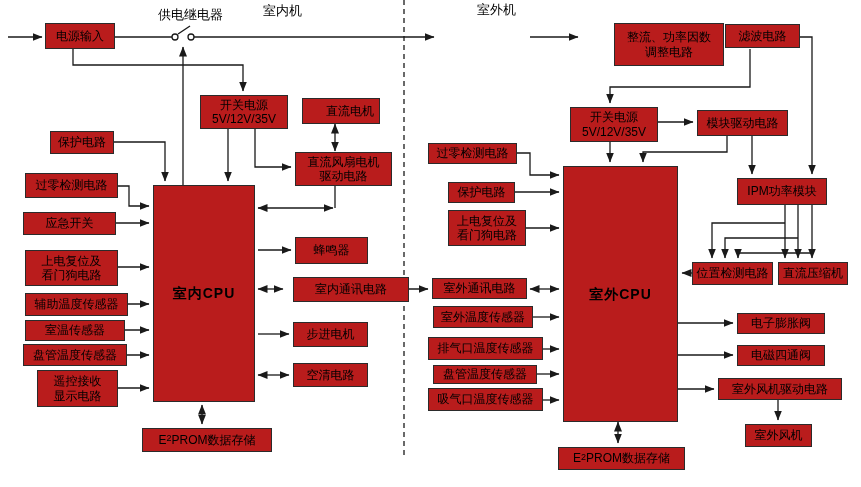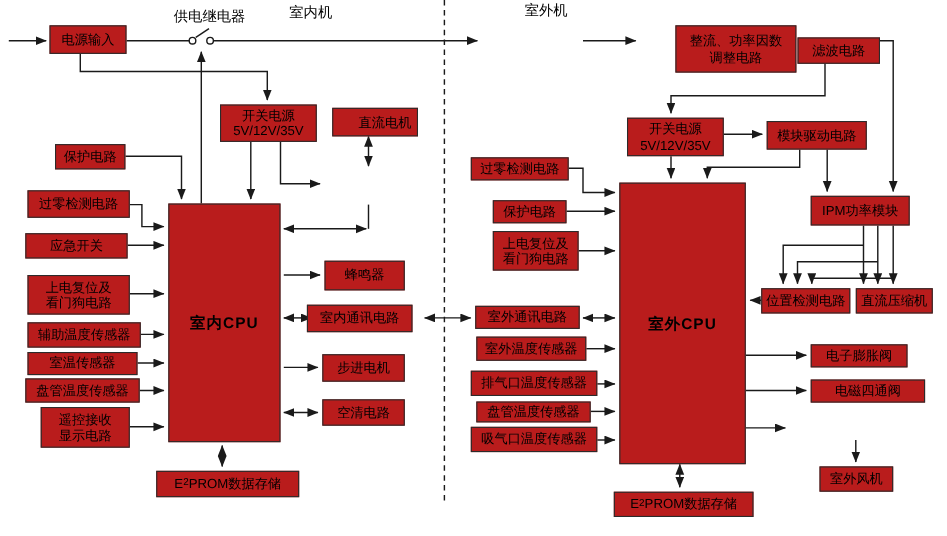--- a/index.html
+++ b/index.html
@@ -105,54 +105,57 @@
   </svg>
 
   <span class="flabel" style="left:158px;top:8px;">供电继电器</span>
   <span class="flabel" style="left:263px;top:4px;">室内机</span>
   <span class="flabel" style="left:477px;top:3px;">室外机</span>
 
   <div class="node" style="left:45px;top:23px;width:70px;height:26px;">电源输入</div>
   <div class="node" style="left:200px;top:95px;width:88px;height:34px;">开关电源
 5V/12V/35V</div>
   <div class="node" style="left:302px;top:98px;width:78px;height:26px;padding-left:20px;">直流电机</div>
+  <div class="node" style="left:295px;top:152px;width:97px;height:34px;">直流风扇电机
+驱动电路</div>
   <div class="node" style="left:50px;top:131px;width:64px;height:23px;">保护电路</div>
   <div class="node" style="left:25px;top:173px;width:93px;height:25px;">过零检测电路</div>
   <div class="node" style="left:23px;top:212px;width:93px;height:23px;">应急开关</div>
   <div class="node" style="left:25px;top:250px;width:93px;height:36px;">上电复位及
 看门狗电路</div>
   <div class="node" style="left:25px;top:293px;width:103px;height:23px;">辅助温度传感器</div>
   <div class="node" style="left:25px;top:320px;width:100px;height:21px;">室温传感器</div>
   <div class="node" style="left:23px;top:344px;width:104px;height:22px;">盘管温度传感器</div>
   <div class="node" style="left:37px;top:370px;width:81px;height:37px;">遥控接收
 显示电路</div>
   <div class="node cpu" style="left:153px;top:185px;width:102px;height:217px;">室内CPU</div>
   <div class="node" style="left:295px;top:237px;width:73px;height:27px;">蜂鸣器</div>
-  <div class="node" style="left:279px;top:277px;width:96px;height:25px;">室内通讯电路</div>
+  <div class="node" style="left:293px;top:277px;width:116px;height:25px;">室内通讯电路</div>
   <div class="node" style="left:293px;top:322px;width:75px;height:25px;">步进电机</div>
   <div class="node" style="left:293px;top:363px;width:75px;height:24px;">空清电路</div>
   <div class="node eep" style="left:142px;top:428px;width:130px;height:24px;"><span>E</span><sup>2</sup><span>PROM数据存储</span></div>
 
   <div class="node" style="left:582px;top:23px;width:110px;height:43px;margin-left:32px;">整流、功率因数
 调整电路</div>
-  <div class="node" style="left:725px;top:34px;width:75px;height:24px;">滤波电路</div>
+  <div class="node" style="left:725px;top:24px;width:75px;height:24px;">滤波电路</div>
   <div class="node" style="left:570px;top:107px;width:88px;height:35px;">开关电源
 5V/12V/35V</div>
   <div class="node" style="left:697px;top:110px;width:91px;height:26px;">模块驱动电路</div>
   <div class="node" style="left:737px;top:178px;width:90px;height:27px;">IPM功率模块</div>
   <div class="node" style="left:428px;top:143px;width:89px;height:21px;">过零检测电路</div>
   <div class="node" style="left:448px;top:182px;width:67px;height:21px;">保护电路</div>
   <div class="node" style="left:448px;top:210px;width:78px;height:36px;">上电复位及
 看门狗电路</div>
   <div class="node cpu" style="left:563px;top:166px;width:115px;height:256px;">室外CPU</div>
   <div class="node" style="left:433px;top:306px;width:100px;height:22px;">室外温度传感器</div>
   <div class="node" style="left:432px;top:278px;width:95px;height:21px;">室外通讯电路</div>
   <div class="node" style="left:428px;top:337px;width:115px;height:23px;">排气口温度传感器</div>
   <div class="node" style="left:433px;top:365px;width:104px;height:19px;">盘管温度传感器</div>
   <div class="node" style="left:428px;top:388px;width:115px;height:23px;">吸气口温度传感器</div>
   <div class="node" style="left:692px;top:262px;width:81px;height:23px;">位置检测电路</div>
   <div class="node" style="left:778px;top:262px;width:70px;height:23px;">直流压缩机</div>
   <div class="node" style="left:737px;top:313px;width:88px;height:21px;">电子膨胀阀</div>
-  <div class="node" style="left:737px;top:345px;width:104px;height:21px;">电磁四通阀</div>
+  <div class="node" style="left:737px;top:345px;width:88px;height:21px;">电磁四通阀</div>
+  <div class="node" style="left:718px;top:378px;width:124px;height:22px;">室外风机驱动电路</div>
   <div class="node" style="left:745px;top:424px;width:67px;height:23px;">室外风机</div>
   <div class="node eep" style="left:558px;top:447px;width:127px;height:23px;"><span>E</span><sup>2</sup><span>PROM数据存储</span></div>
 
 </div>
 
 </body></html>

